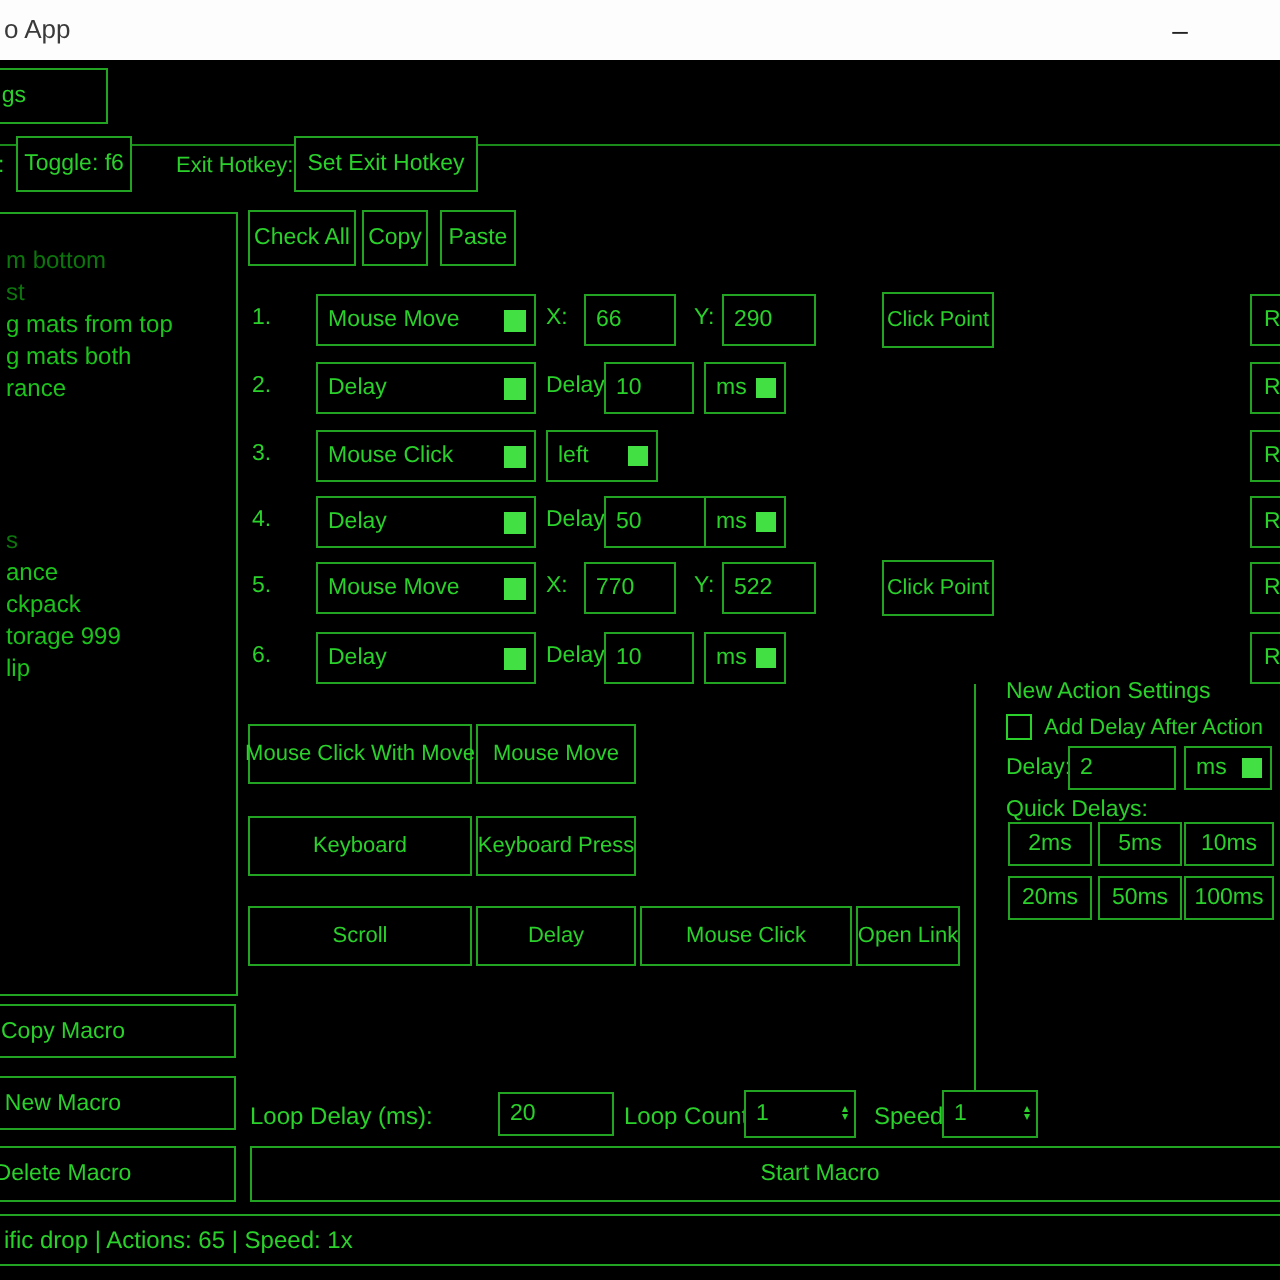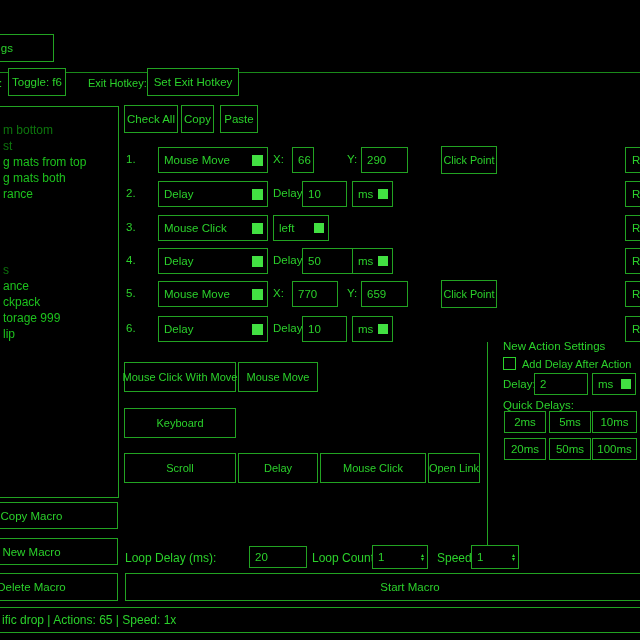--- a/index.html
+++ b/index.html
@@ -59,20 +59,26 @@
   .startbtn{left:125px;top:573px;width:570px;height:28px;font-size:11.5px;}
   .statusbar{position:absolute;left:-5px;top:607px;width:655px;height:26px;border-top:1px solid var(--accent_border);
              border-bottom:1px solid var(--accent_border);display:flex;align-items:center;background:var(--bg);}
   .statustext{margin-left:7px;font-size:12px;color:var(--accent_text);white-space:nowrap;}
 </style>
 </head>
 <body>
 
 <div class="screen">
 
+  <div class="titlebar">
+    <span class="title">o App</span>
+    <div class="minbtn">
+      <span>–</span>
+    </div>
+  </div>
 
   <div class="menustrip">
     <div class="btn settings">gs</div>
   </div>
 
   <span class="lbl" style="left:-1px;top:77px">:</span>
   <div class="btn" style="left:8px;top:68px;width:58px;height:28px">Toggle: f6</div>
   <span class="lbl" style="left:88px;top:77px;font-size:11px">Exit Hotkey:</span>
   <div class="btn" style="left:147px;top:68px;width:92px;height:28px">Set Exit Hotkey</div>
 
@@ -93,21 +99,21 @@
   <div class="btn" style="left:181px;top:105px;width:33px;height:28px">Copy</div>
   <div class="btn" style="left:220px;top:105px;width:38px;height:28px">Paste</div>
 
   <div class="arow" style="top:147px">
     <span class="rnum">1.</span>
     <div class="dd" style="left:158px;width:110px">
       <span>Mouse Move</span>
       <span class="sq"></span>
     </div>
     <span class="lbl" style="left:273px;top:6px">X:</span>
-    <div class="inp" style="left:292px;width:22px">66</div>
+    <div class="inp" style="left:292px;width:46px">66</div>
     <span class="lbl" style="left:347px;top:6px">Y:</span>
     <div class="inp" style="left:361px;width:47px">290</div>
     <div class="btn cp">Click Point</div>
     <div class="btn removeb">R</div>
   </div>
 
   <div class="arow" style="top:181px">
     <span class="rnum">2.</span>
     <div class="dd" style="left:158px;width:110px">
       <span>Delay</span>
@@ -152,21 +158,21 @@
 
   <div class="arow" style="top:281px">
     <span class="rnum">5.</span>
     <div class="dd" style="left:158px;width:110px">
       <span>Mouse Move</span>
       <span class="sq"></span>
     </div>
     <span class="lbl" style="left:273px;top:6px">X:</span>
     <div class="inp" style="left:292px;width:46px">770</div>
     <span class="lbl" style="left:347px;top:6px">Y:</span>
-    <div class="inp" style="left:361px;width:47px">659</div>
+    <div class="inp" style="left:361px;width:47px">522</div>
     <div class="btn cp">Click Point</div>
     <div class="btn removeb">R</div>
   </div>
 
   <div class="arow" style="top:316px">
     <span class="rnum">6.</span>
     <div class="dd" style="left:158px;width:110px">
       <span>Delay</span>
       <span class="sq"></span>
     </div>
@@ -176,20 +182,21 @@
       <span>ms</span>
       <span class="sq s"></span>
     </div>
     <div class="btn removeb">R</div>
   </div>
 
   <div class="btn palette-btn" style="left:124px;top:362px;width:112px">Mouse Click With Move</div>
   <div class="btn palette-btn" style="left:238px;top:362px;width:80px">Mouse Move</div>
 
   <div class="btn palette-btn" style="left:124px;top:408px;width:112px">Keyboard</div>
+  <div class="btn palette-btn" style="left:238px;top:408px;width:80px">Keyboard Press</div>
 
   <div class="btn palette-btn" style="left:124px;top:453px;width:112px">Scroll</div>
   <div class="btn palette-btn" style="left:238px;top:453px;width:80px">Delay</div>
   <div class="btn palette-btn" style="left:320px;top:453px;width:106px">Mouse Click</div>
   <div class="btn palette-btn" style="left:428px;top:453px;width:52px">Open Link</div>
 
 
   <div class="vsep"></div>
   <span class="lbl" style="left:503px;top:340px">New Action Settings</span>
   <div class="cb"></div>

